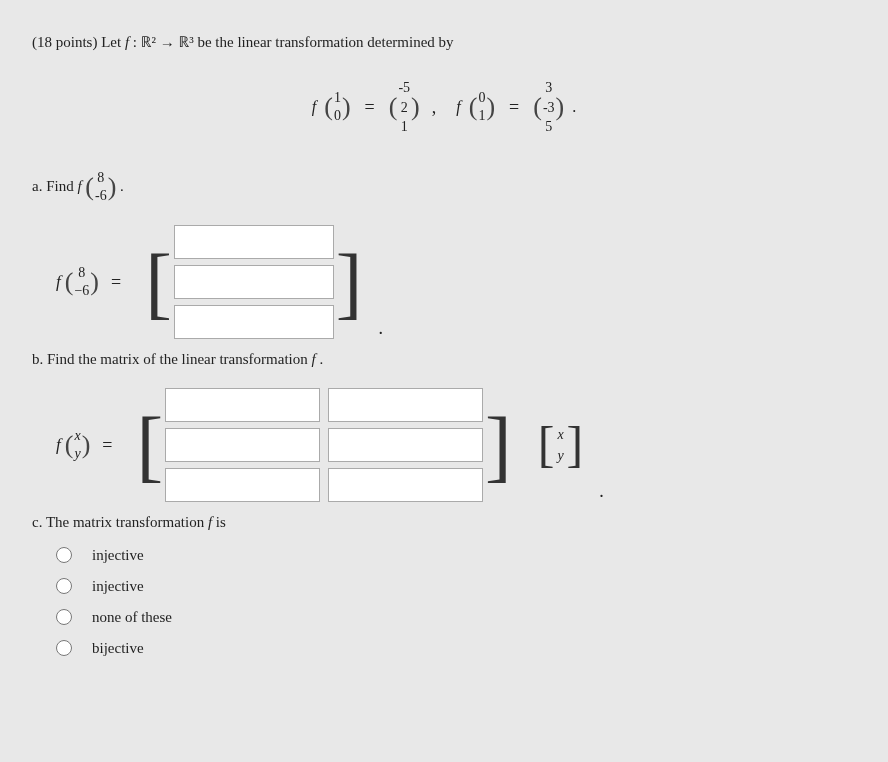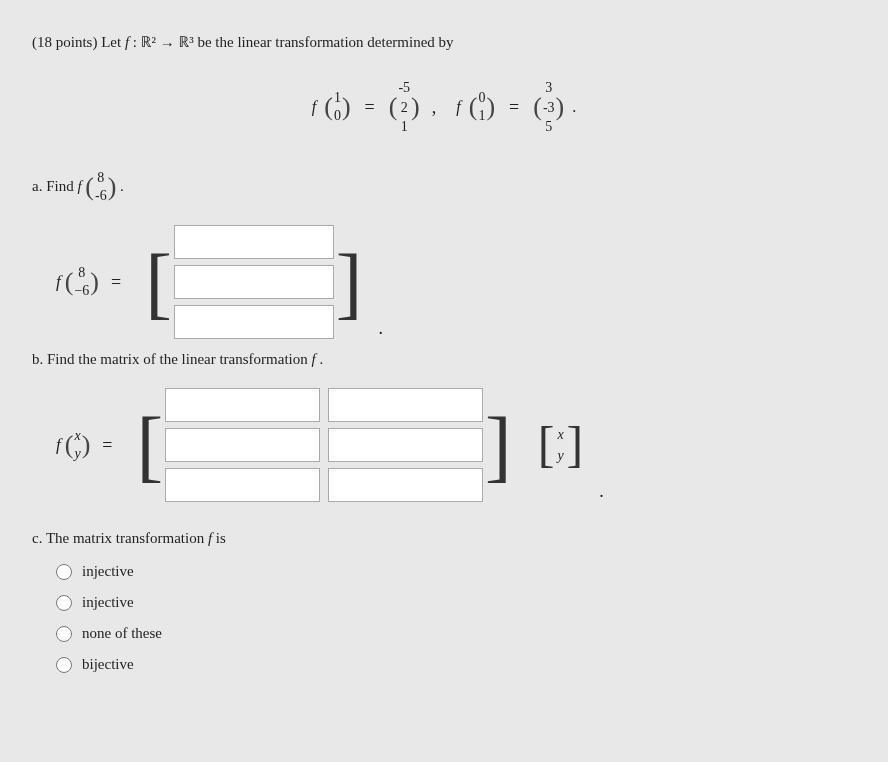--- a/index.html
+++ b/index.html
@@ -98,22 +98,22 @@
     }
 
     
     .radio-group {
       margin-left: 24px;
       margin-top: 8px;
     }
 
     .radio-option {
       display: flex;
-      align-items: flex-end;
-      gap: 10px;
+      align-items: flex-start;
+      gap: 20px;
       margin-bottom: 8px;
       font-size: 15px;
       cursor: pointer;
       margin-top: 14px;
     }
 
     .radio-option input[type="radio"] {
       width: 16px;
       height: 16px;
       accent-color: #555;
@@ -186,21 +186,21 @@
       gap: 8px;
       margin-bottom: 32px;
       flex-wrap: wrap;
     }
 
     .section-a {
       margin-bottom: 8px;
     }
 
     .section-b {
-      margin-bottom: 24px;
+      margin-bottom: 8px;
     }
 
     .section-c {
       margin-bottom: 16px;
     }
 
     
     .input-matrix-2col .input-col {
       display: flex;
       flex-direction: column;

